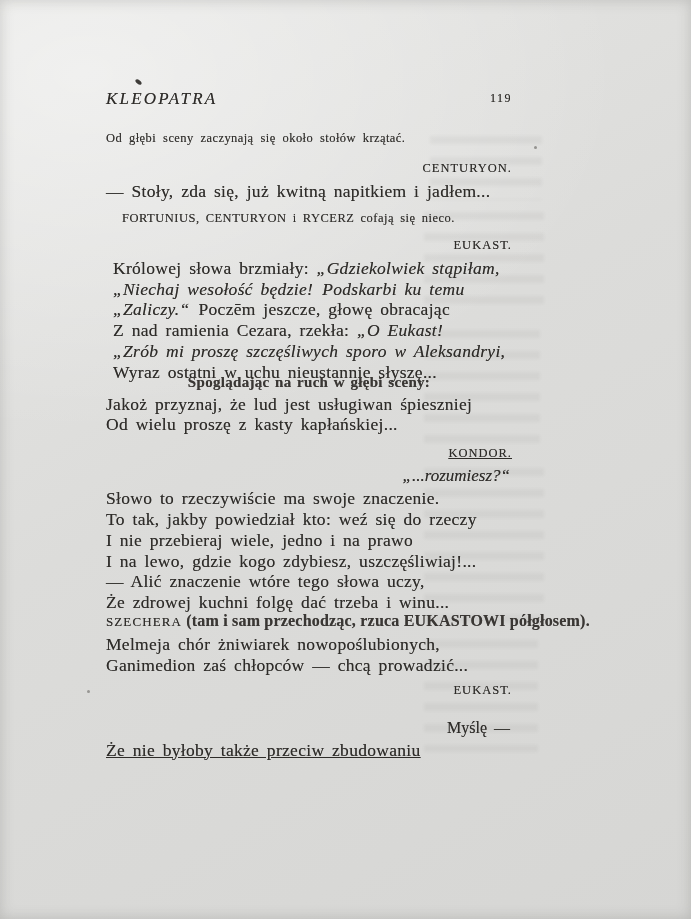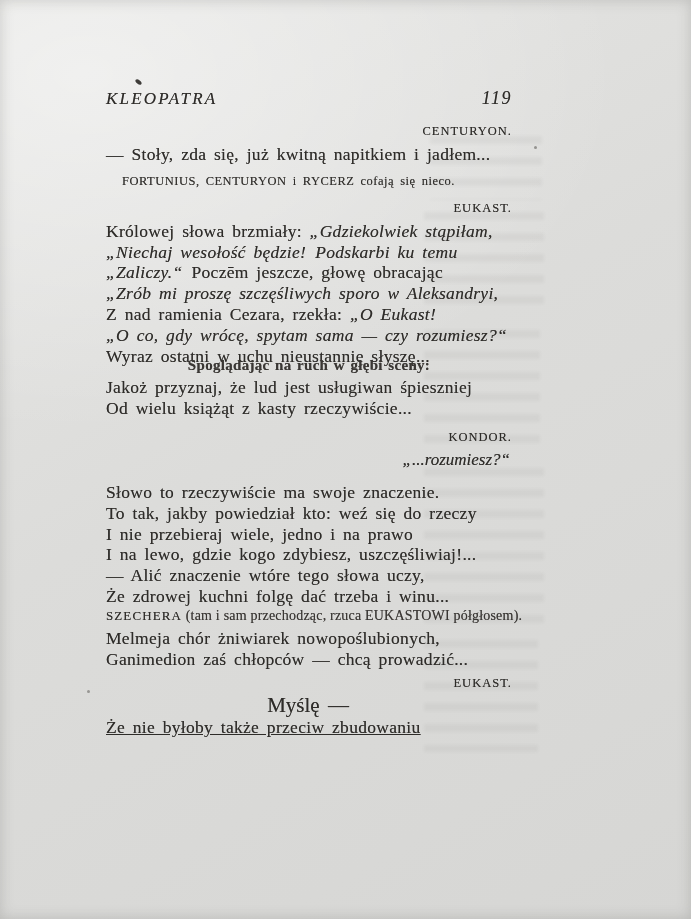--- a/index.html
+++ b/index.html
@@ -18,52 +18,52 @@
     color:#2e2c29;
     box-shadow:inset 0 0 14px rgba(90,90,88,.25);
   }
   .content{
     position:absolute;left:106px;top:88px;width:406px;
     text-shadow:0 0 .6px rgba(46,44,41,.55);
   }
   
   .hdr{display:flex;justify-content:space-between;align-items:flex-start;line-height:21px;}
   .title{font-style:italic;font-size:17px;letter-spacing:2.2px;}
-  .pg{font-style:italic;font-size:18px;letter-spacing:1.5px;}
+  .pg{font-size:12px;letter-spacing:1.5px;}
   
   .dir{font-size:12.5px;letter-spacing:.4px;word-spacing:3.5px;line-height:15px;color:#33312e;}
   .dir-opening{margin-top:22px;}
   .dir-retreat{margin-top:9px;letter-spacing:.5px;word-spacing:2.5px;margin-left:16px;}
   .dir-center{
     margin-top:-7px;text-align:center;
     font-size:15px;font-weight:bold;letter-spacing:.3px;word-spacing:1.5px;
     line-height:12px;color:#3a3734;
   }
   
   .cname{text-align:right;font-size:12.5px;letter-spacing:1px;word-spacing:2px;line-height:15px;}
   .cname-1{margin-top:15px;}
   .cname-2{margin-top:12px;}
-  .cname-3{margin-top:11px;}
+  .cname-3{margin-top:11px;text-decoration:underline;}
   .cname-4{margin-top:7px;}
   
   .verse{font-size:17.5px;line-height:20.8px;letter-spacing:.3px;word-spacing:3px;white-space:nowrap;}
   .verse .i{font-style:italic;}
   .v-single{margin-top:5px;}
-  .v-block-a{margin-top:5px;}
+  .v-block-a{margin-top:5px;margin-left:7px;}
   .v-block-b{margin-top:6px;}
-  .v-block-c{margin-top:12px;}
+  .v-block-c{margin-top:2px;}
   .v-block-d{margin-top:4px;}
   .v-final{margin-top:2px;text-decoration:underline;}
   
   .cue{margin-top:5px;text-align:right;font-style:italic;font-size:17px;line-height:20px;padding-right:2px;}
-  .cue-roman{margin-top:4px;text-align:center;font-size:21px;line-height:20px;font-style:normal;padding-right:2px;word-spacing:3px;}
+  .cue-roman{margin-top:20px;text-align:right;font-size:16px;line-height:20px;font-style:normal;padding-right:2px;word-spacing:3px;}
   
   .sz{margin-top:0;text-align:center;line-height:16px;white-space:nowrap;}
   .sz .nm{font-size:13px;letter-spacing:1.1px;}
-  .sz .sm{font-size:14px;font-weight:normal;letter-spacing:.2px;color:#3a3734;}
+  .sz .sm{font-size:16px;font-weight:bold;letter-spacing:.2px;color:#3a3734;}
   
   .speck{position:absolute;border-radius:50%;}
   .speck-1{left:135px;top:80px;width:7px;height:4px;background:#3e3c39;transform:rotate(38deg);}
   .speck-2{left:534px;top:146px;width:3px;height:3px;background:#55534f;opacity:.55;}
   .speck-3{left:87px;top:690px;width:3px;height:3px;background:#55534f;opacity:.5;}
   
   .ghost{
     position:absolute;opacity:.05;filter:blur(1.6px);
     background:repeating-linear-gradient(180deg,#4c4a47 0 8px,transparent 8px 21px);
     pointer-events:none;
@@ -88,42 +88,42 @@
   <div class="speck speck-2"></div>
   <div class="speck speck-3"></div>
 
   <div class="content">
 
     <div class="hdr">
       <span class="title">KLEOPATRA</span>
       <span class="pg">119</span>
     </div>
 
+    <div class="dir dir-opening">Od głębi sceny zaczynają się około stołów krzątać.</div>
 
     <div class="cname cname-1">CENTURYON.</div>
     <div class="verse v-single">— Stoły, zda się, już kwitną napitkiem i jadłem...</div>
 
     <div class="dir dir-retreat">FORTUNIUS, CENTURYON i RYCERZ cofają się nieco.</div>
 
     <div class="cname cname-2">EUKAST.</div>
     <div class="v-block-a">
       <div class="verse"><span>Królowej słowa brzmiały: </span><span class="i">„Gdziekolwiek stąpiłam,</span></div>
       <div class="verse"><span class="i">„Niechaj wesołość będzie! Podskarbi ku temu</span></div>
       <div class="verse"><span class="i">„Zaliczy.“</span><span> Poczēm jeszcze, głowę obracając</span></div>
+      <div class="verse"><span>Z nad ramienia Cezara, rzekła: </span><span class="i">„O Eukast!</span></div>
       <div class="verse"><span class="i">„Zrób mi proszę szczęśliwych sporo w Aleksandryi,</span></div>
-      <div class="verse"><span>Z nad ramienia Cezara, rzekła: </span><span class="i">„O Eukast!</span></div>
-      <div class="verse"><span class="i">„O co, gdy wrócę, spytam sama — czy rozumiesz?“</span></div>
       <div class="verse"><span>Wyraz ostatni w uchu nieustannie słyszę...</span></div>
     </div>
 
     <div class="dir-center">Spoglądając na ruch w głębi sceny:</div>
 
     <div class="v-block-b">
       <div class="verse">Jakoż przyznaj, że lud jest usługiwan śpieszniej</div>
-      <div class="verse">Od wielu książąt z kasty rzeczywiście...</div>
+      <div class="verse">Od wielu proszę z kasty kapłańskiej...</div>
     </div>
 
     <div class="cname cname-3">KONDOR.</div>
     <div class="cue">„...rozumiesz?“</div>
     <div class="v-block-c">
       <div class="verse">Słowo to rzeczywiście ma swoje znaczenie.</div>
       <div class="verse">To tak, jakby powiedział kto: weź się do rzeczy</div>
       <div class="verse">I nie przebieraj wiele, jedno i na prawo</div>
       <div class="verse">I na lewo, gdzie kogo zdybiesz, uszczęśliwiaj!...</div>
       <div class="verse">— Alić znaczenie wtóre tego słowa uczy,</div>

